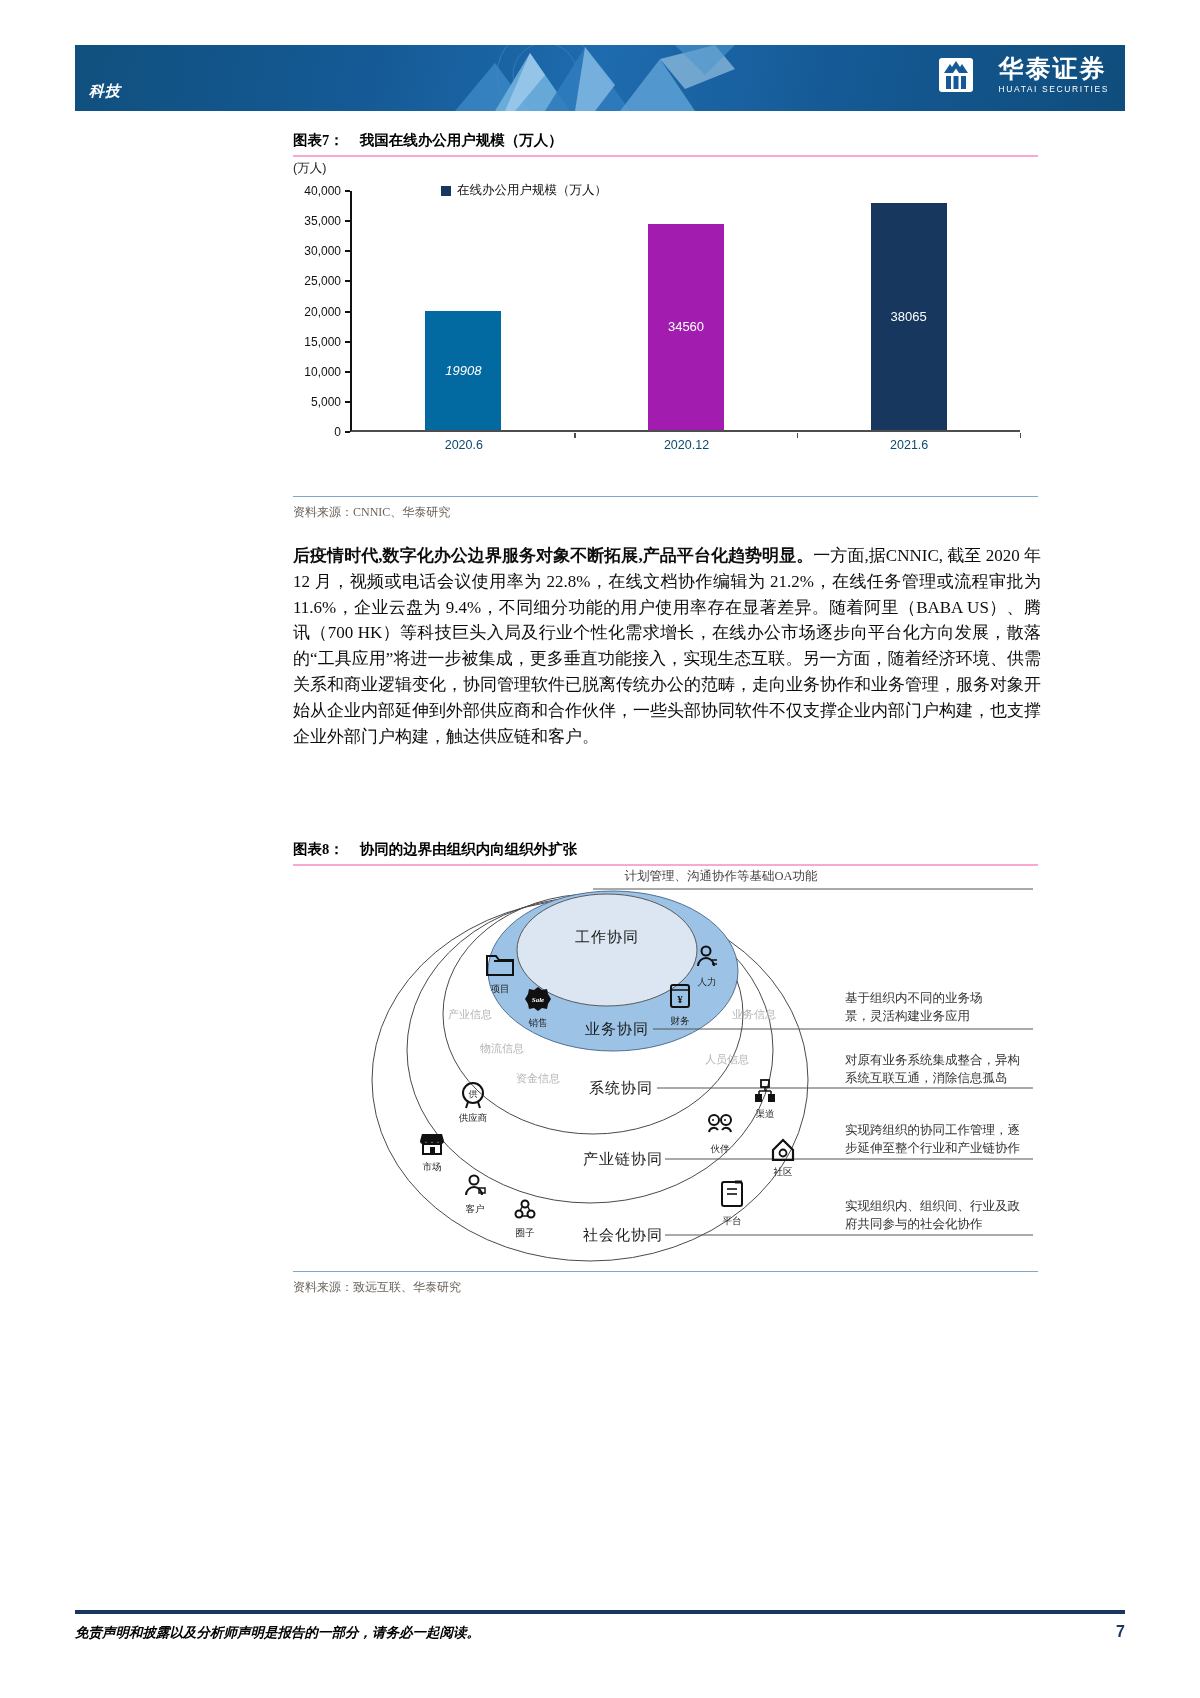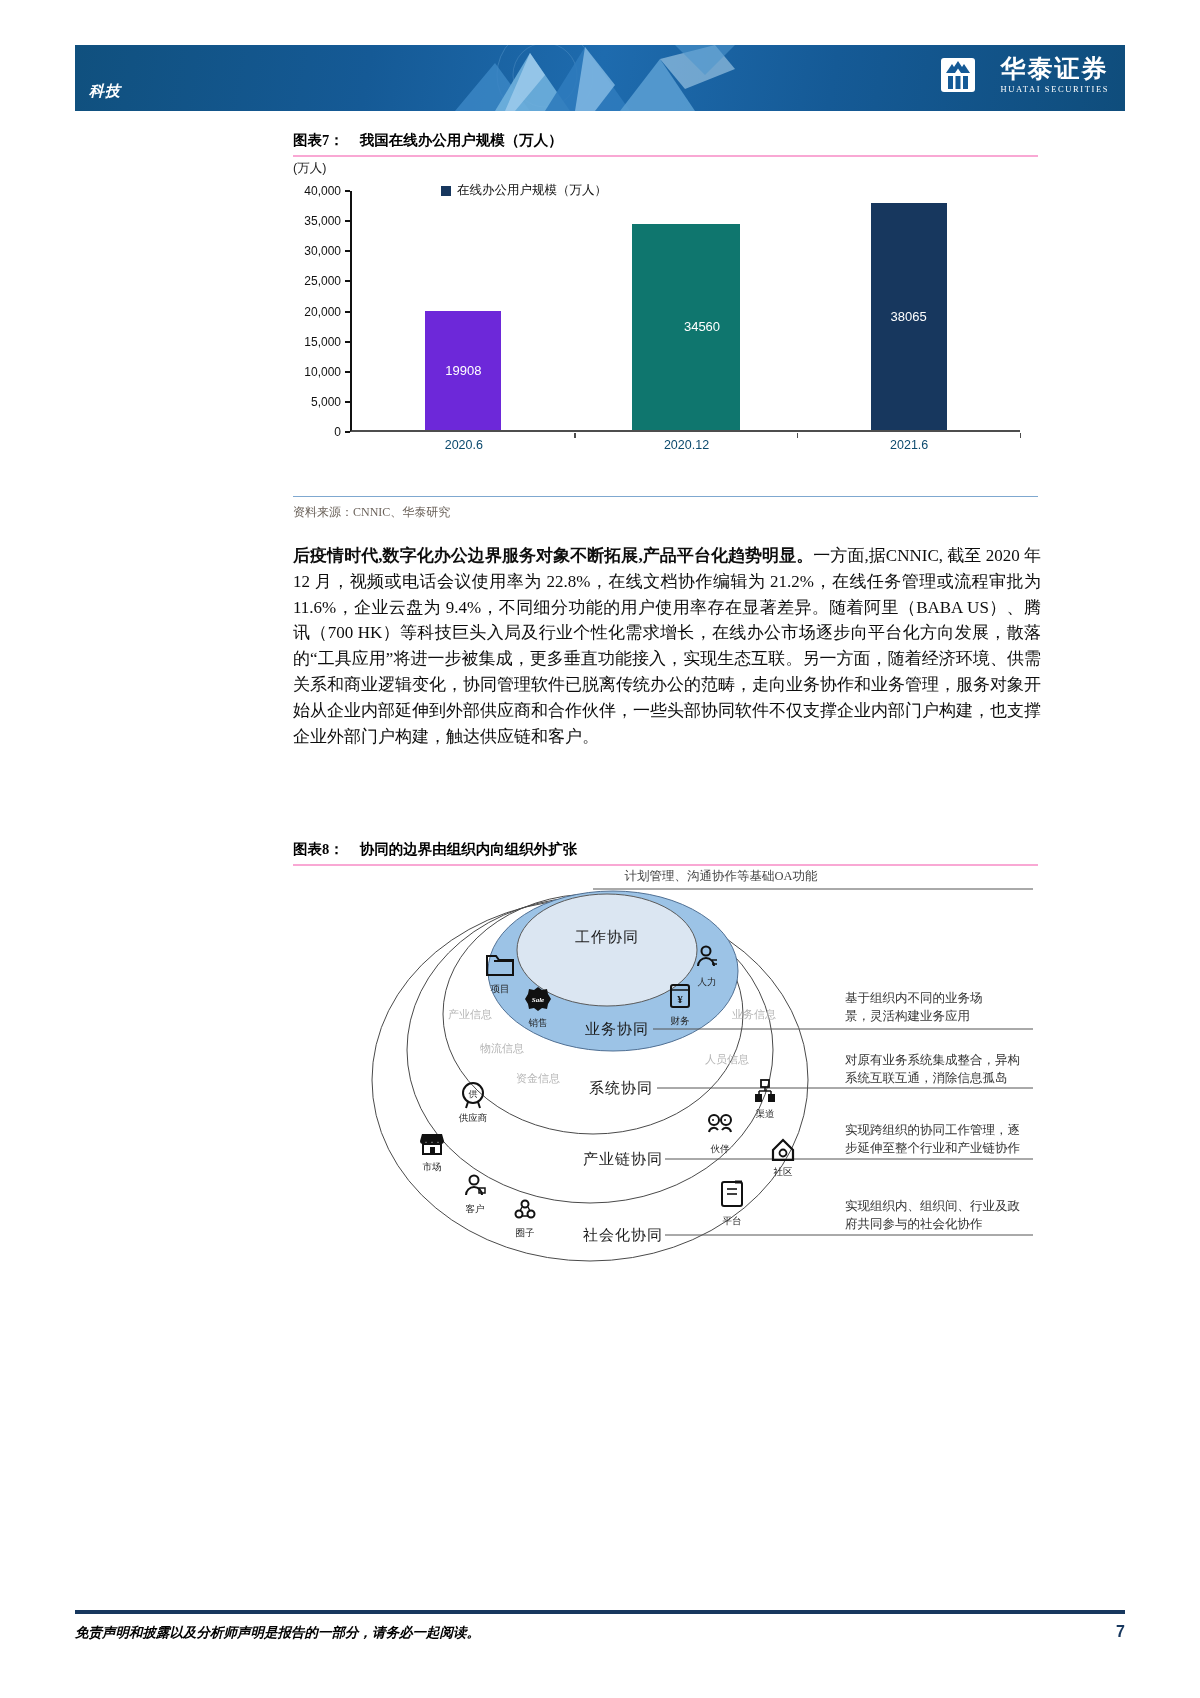--- a/index.html
+++ b/index.html
@@ -9,21 +9,21 @@
   
   .banner{position:absolute;left:75px;top:45px;width:1050px;height:66px;
           background:linear-gradient(100deg,#10507e 0%,#155a96 28%,#1e6bae 50%,#155a96 72%,#0f4d7c 100%);
           overflow:hidden;}
   .banner svg.decor{position:absolute;left:0;top:0;width:100%;height:100%;}
   .section-label{position:absolute;left:14px;bottom:10px;color:#ffffff;font-weight:700;
                  font-style:italic;font-size:15px;letter-spacing:1px;}
   .brand{position:absolute;right:16px;top:10px;display:flex;align-items:center;gap:25px;color:#fff;}
   .brand-text{display:flex;flex-direction:column;line-height:1;}
   .brand-cn{font-size:25px;font-weight:700;font-family:"Liberation Sans","DejaVu Sans",sans-serif;letter-spacing:2px;}
-  .brand-en{font-size:8.5px;letter-spacing:1.6px;margin-top:4px;font-family:Liberation Serif, serif;}
+  .brand-en{font-size:8.5px;letter-spacing:1.6px;margin-top:4px;font-family:Liberation Sans, sans-serif;}
 
   
   .fig-title{position:absolute;left:293px;width:745px;border-bottom:2px solid #f9a8d4;
              padding-bottom:5px;font-size:14.5px;font-weight:700;color:#000;}
   .fig-title .pfx{margin-right:16px;}
   .fig-source{position:absolute;left:293px;width:745px;border-top:1.5px solid #7fa8d0;
               padding-top:7px;font-size:12px;color:#6b625a;}
 
   
   .chart{position:absolute;left:293px;top:160px;width:745px;height:310px;
@@ -115,26 +115,26 @@
           <div class="ytick">30,000</div>
           <div class="ytick">25,000</div>
           <div class="ytick">20,000</div>
           <div class="ytick">15,000</div>
           <div class="ytick">10,000</div>
           <div class="ytick">5,000</div>
           <div class="ytick">0</div>
         </div>
       <div class="plot">
           <div class="slot">
-            <div class="bar" style="height: 49.77%; background: #6d28d9;">
+            <div class="bar" style="height: 49.77%; background: #0369a1; font-style: italic;">
               <span class="bar-label" style="color: rgb(255, 255, 255);">19908</span>
             </div>
           </div>
           <div class="slot">
-            <div class="bar" style="height: 86.4%; background: #0f766e; padding-left: 32px;">
+            <div class="bar" style="height: 86.4%; background: #a21caf;">
               <span class="bar-label" style="color: rgb(255, 255, 255);">34560</span>
             </div>
           </div>
           <div class="slot">
             <div class="bar" style="height: 95.1625%; background: rgb(23, 55, 94);">
               <span class="bar-label" style="color: rgb(255, 255, 255);">38065</span>
             </div>
           </div>
         </div>
     </div>
@@ -282,20 +282,21 @@
     <text x="552" y="270" font-size="12.5" fill="#333">
       <tspan x="552">实现跨组织的协同工作管理，逐</tspan>
       <tspan x="552" dy="18">步延伸至整个行业和产业链协作</tspan>
     </text>
     <text x="552" y="346" font-size="12.5" fill="#333">
       <tspan x="552">实现组织内、组织间、行业及政</tspan>
       <tspan x="552" dy="18">府共同参与的社会化协作</tspan>
     </text>
   </svg>
 
+  <div class="fig-source" style="top:1271px;">资料来源：致远互联、华泰研究</div>
 
   <div class="footer-line"></div>
   <div class="footer-row">
     <span class="disclaimer">免责声明和披露以及分析师声明是报告的一部分，请务必一起阅读。</span>
     <span class="pageno">7</span>
   </div>
 
 </div>
 
 </body></html>

